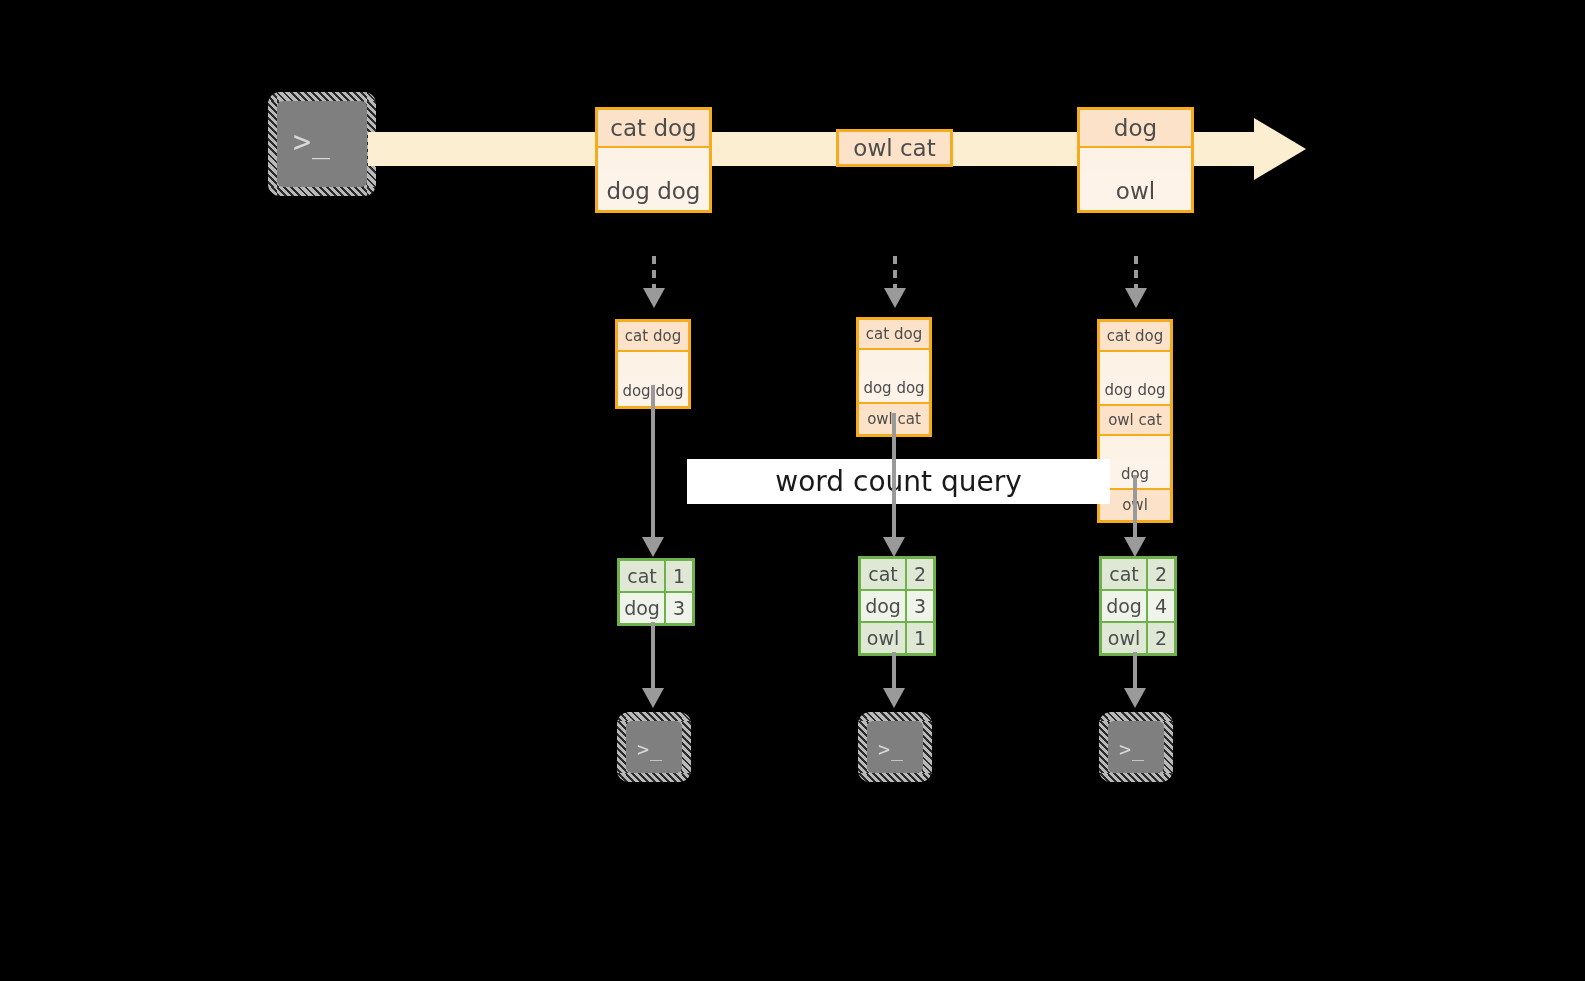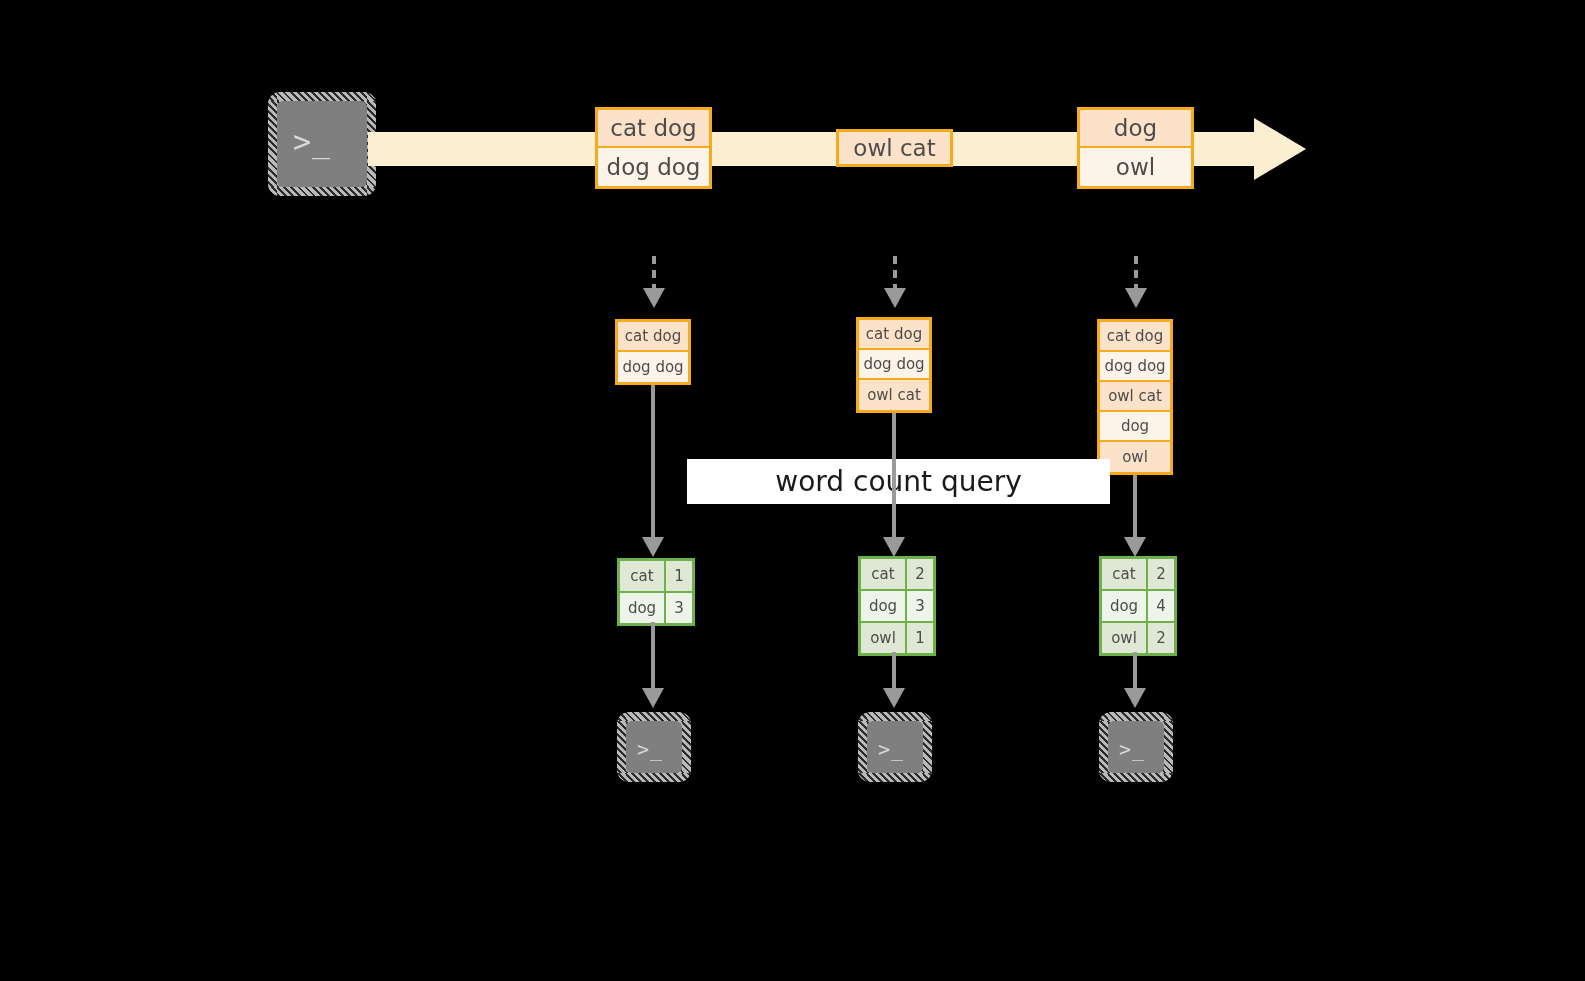--- a/index.html
+++ b/index.html
@@ -78,21 +78,21 @@
   .msg-row {
     box-sizing: border-box;
     background: #fbe2c8;
     color: #4c4c4c;
     display: flex;
     align-items: center;
     justify-content: center;
     white-space: nowrap;
     border-bottom: 2px solid #f5ab1b;
   }
-  .msg-row.alt { background: #fdf3e8; }
+  .msg-row.alt { background: #fdf3e8; margin-top: 24px; }
   .msg-row:last-child { border-bottom: none; }
 
   
   .msg-stack.top .msg-row { height: 38px; font-size: 23px; }
   .msg-stack.top.single .msg-row { height: 32px; }
 
   
   .msg-stack.log .msg-row { height: 30px; font-size: 15px; }
 
   
@@ -110,21 +110,21 @@
     border-bottom: 2px solid #6eb14a;
   }
   .kv-row:last-child { border-bottom: none; }
   .kv-row .kv-key,
   .kv-row .kv-val {
     box-sizing: border-box;
     display: flex;
     align-items: center;
     justify-content: center;
     color: #4c4c4c;
-    font-size: 15px;
+    font-size: 19px;
     background: #dfe8d5;
   }
   .kv-row.alt .kv-key,
   .kv-row.alt .kv-val { background: #eff4ea; }
   .kv-row .kv-key { width: 46px; border-right: 2px solid #6eb14a; }
   .kv-row .kv-val { width: 26px; }
 
   
   .arrow-line {
     position: absolute;

